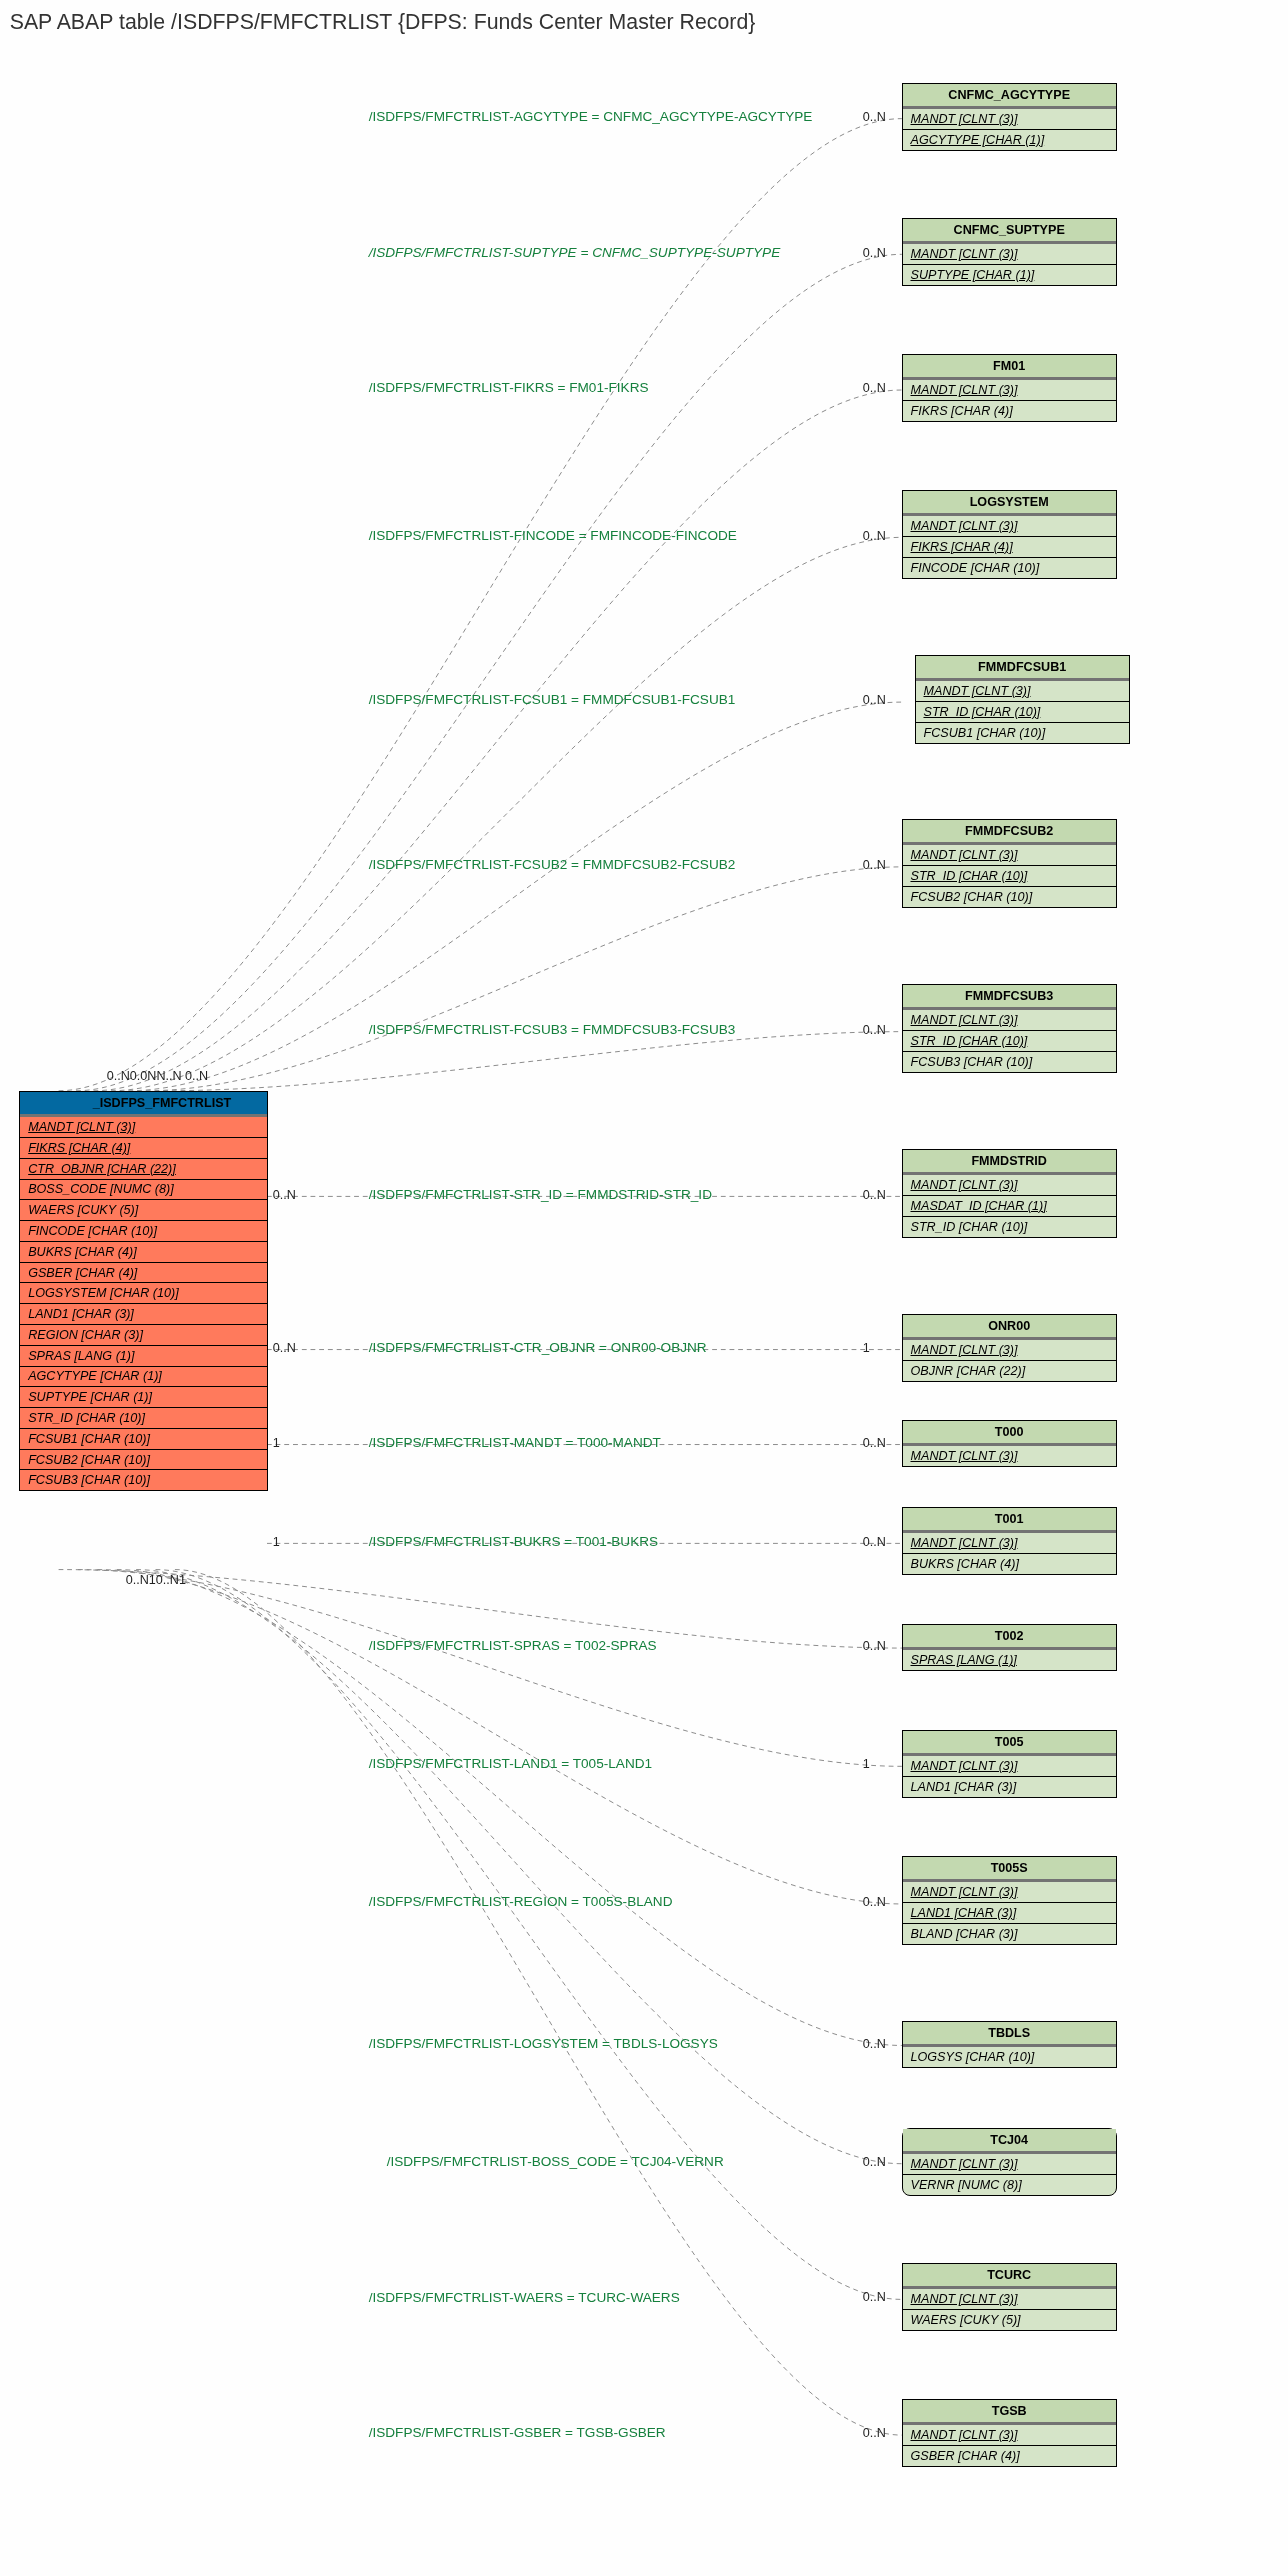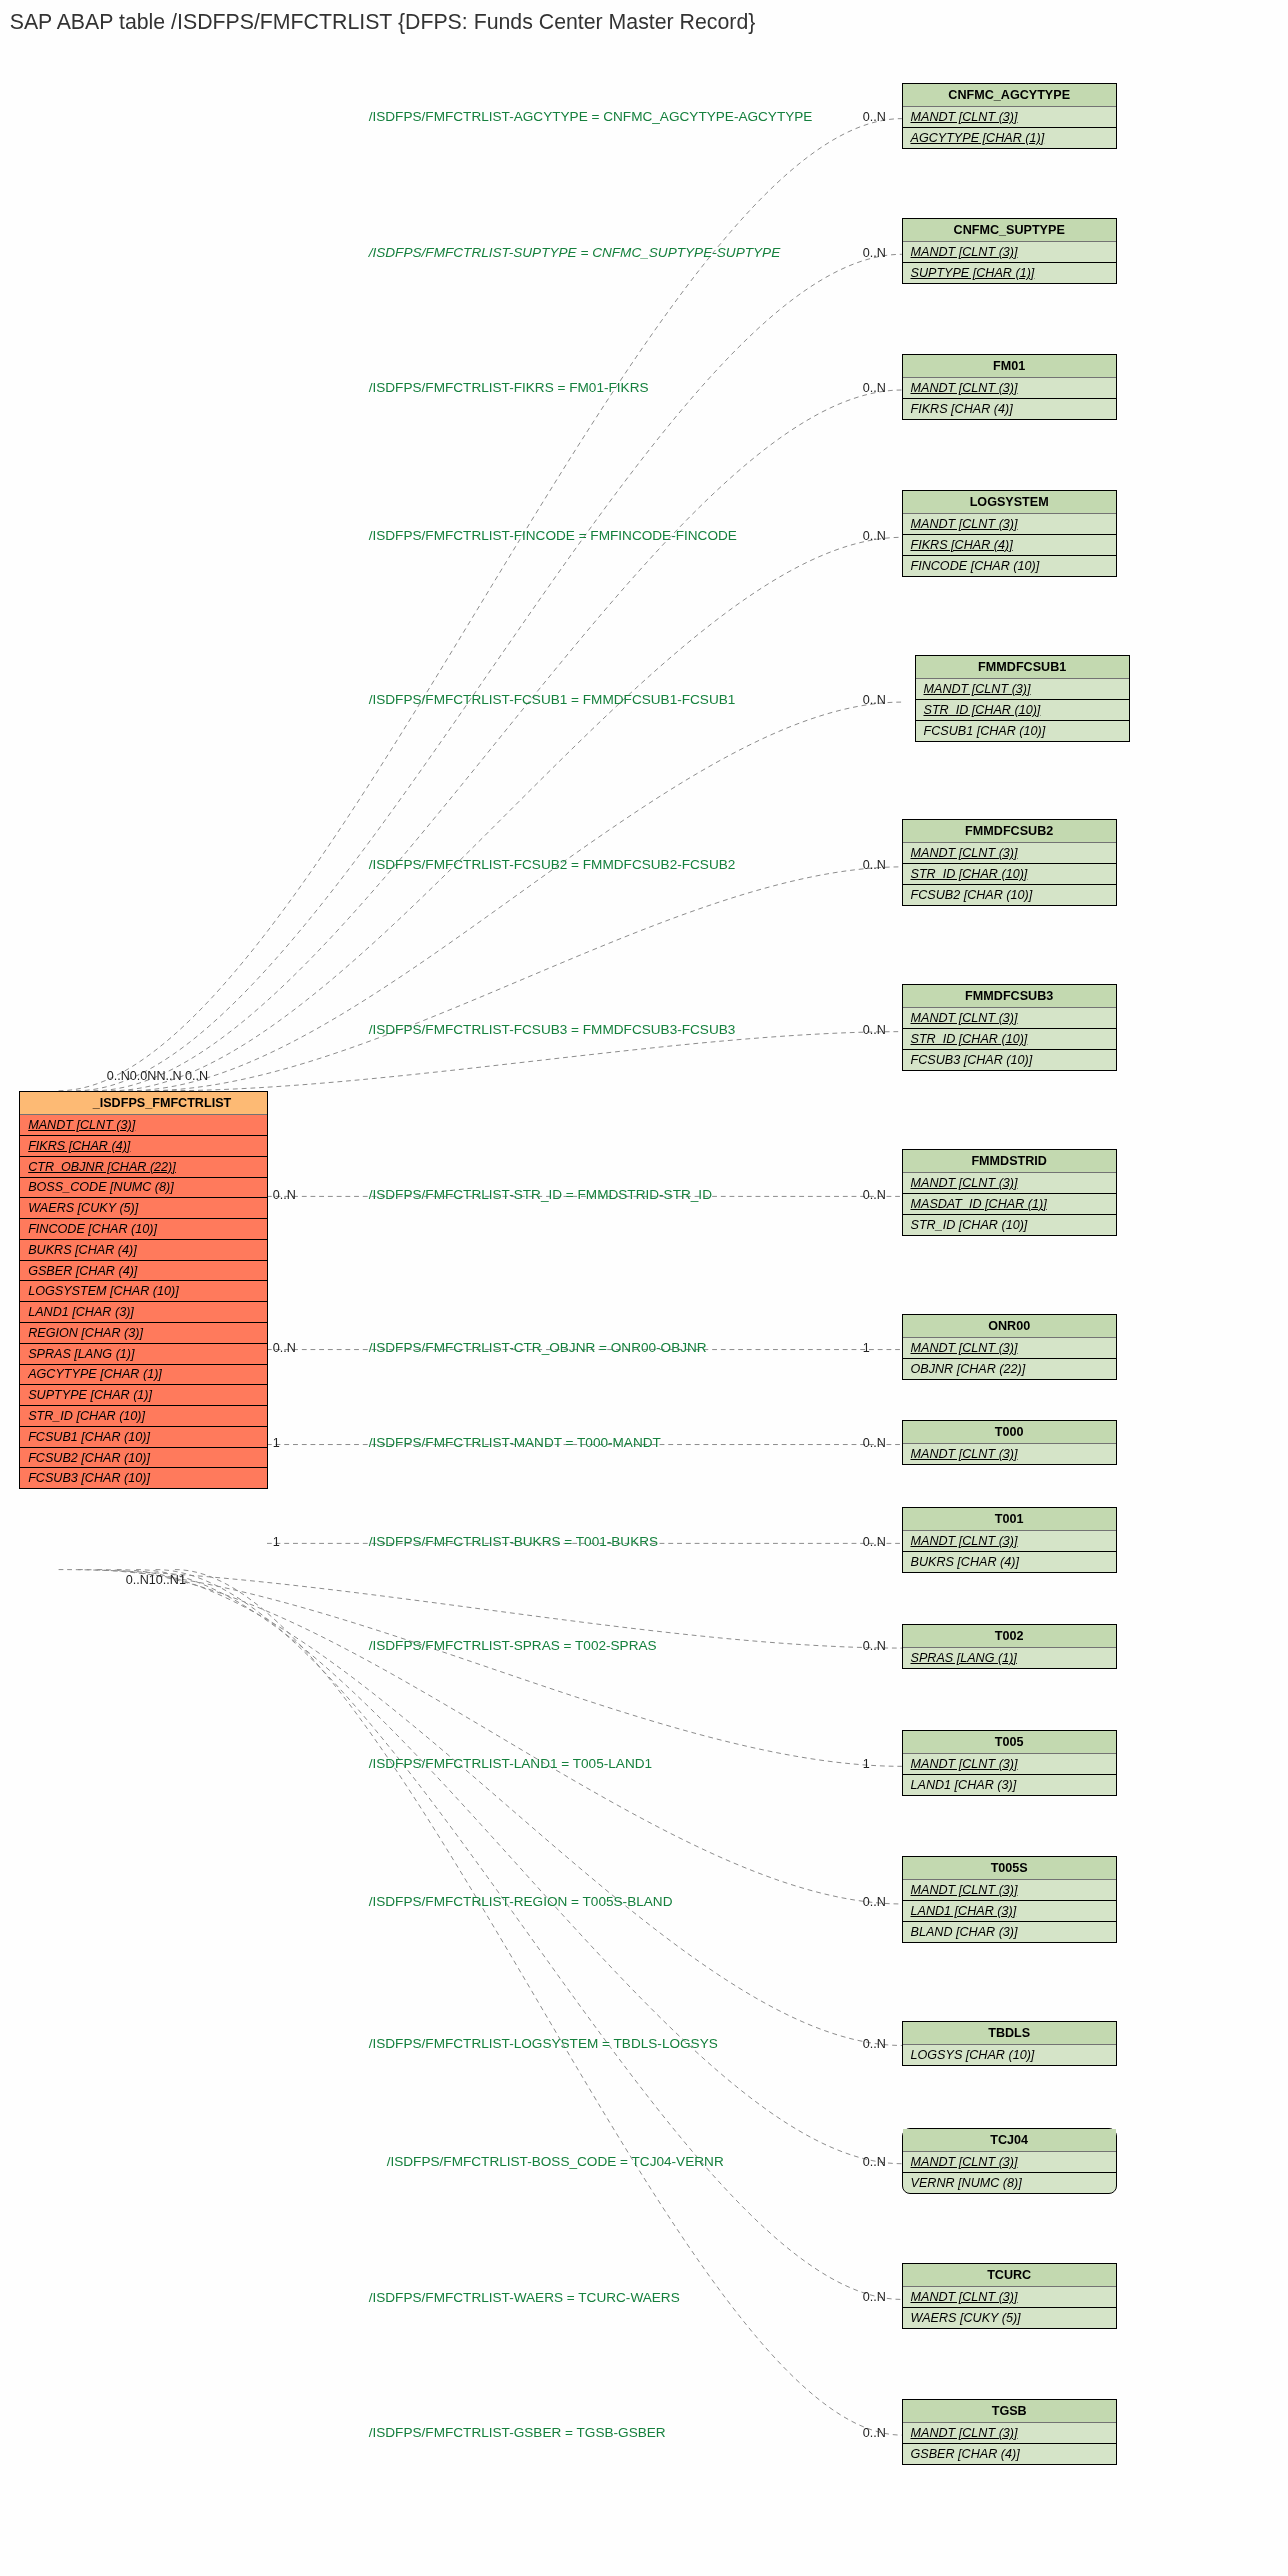--- a/index.html
+++ b/index.html
@@ -23,29 +23,29 @@
   .entity {
     position: absolute;
     border: 1px solid #000;
     font-size: 12.6px;
     min-width: 155px;
   }
   .entity-header {
     font-weight: bold;
     text-align: center;
     padding: 3.9px 7.8px;
-    border-bottom: 1px solid #737373;
+    border-bottom: 3px solid #737373;
   }
   .entity-row {
     padding: 2.9px 7.8px;
     border-bottom: 1px solid #000;
   }
   .entity-row:last-child { border-bottom: none; }
   .main-entity { background: #ff7a5c; }
-  .main-entity .entity-header { background: #fdba74; padding-left: 44px; }
+  .main-entity .entity-header { background: #0369a1; padding-left: 44px; }
   .ref-entity { background: #d5e4c8; }
   .ref-entity .entity-header { background: #c3d9b0; }
   .key { text-decoration: underline; font-style: italic; }
   .fld { font-style: italic; }
   .rel-label {
     position: absolute;
     font-size: 13.6px;
     color: #15803d;
     white-space: nowrap;
   }

